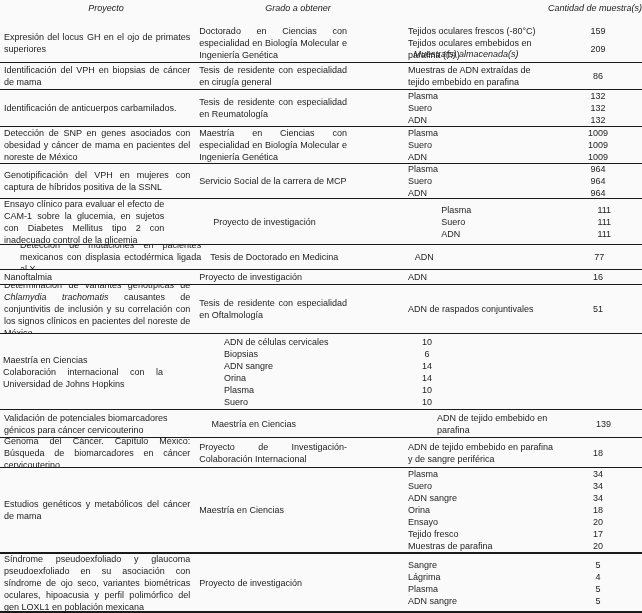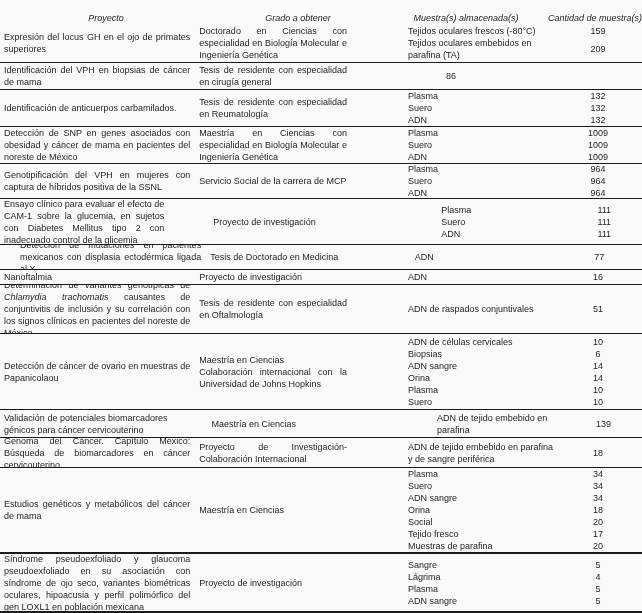--- a/index.html
+++ b/index.html
@@ -7,21 +7,21 @@
     width:642px;height:613px;
     background:#fafafa;
     color:#1d1d1d;
     font-family:"Liberation Sans", sans-serif;
     font-size:9px;
     line-height:12px;
     overflow:hidden;
   }
   .scan-table{width:642px;height:613px;box-sizing:border-box;border-bottom:2px solid #1a1a1a;background:#fafafa;}
   
-  .thead{display:flex;height:24px;box-sizing:border-box;align-items:flex-end;padding-top:2px;}
+  .thead{display:flex;height:24px;box-sizing:border-box;align-items:flex-start;padding-top:2px;}
   .thead .hcell{font-style:italic;text-align:center;white-space:nowrap;overflow:visible;color:#222;}
   .hc1{width:212px;}
   .hc2{width:172px;}
   .hc3{width:164px;margin-top:46px;}
   .hc4{width:94px;}
   
   .trow{display:flex;box-sizing:border-box;overflow:hidden;align-items:center;}
   .trow + .trow{border-top:1px solid #1a1a1a;}
   .trow:nth-of-type(1){height:38px;}
   .trow:nth-of-type(2){height:27px;}
@@ -70,20 +70,21 @@
             <div class="sqty">209</div>
           </div>
         </div>
   </div>
 
   <div class="trow">
     <div class="cell proj"><span>Identificación del VPH en biopsias de cáncer de mama</span></div>
     <div class="cell degree">Tesis de residente con especialidad en cirugía general</div>
     <div class="cell samples">
           <div class="pair">
+            <div class="sname">Muestras de ADN extraídas de tejido embebido en parafina</div>
             <div class="sqty">86</div>
           </div>
         </div>
   </div>
 
   <div class="trow">
     <div class="cell proj"><span>Identificación de anticuerpos carbamilados.</span></div>
     <div class="cell degree">Tesis de residente con especialidad en Reumatología</div>
     <div class="cell samples">
           <div class="pair">
@@ -185,21 +186,20 @@
     <div class="cell degree">Tesis de residente con especialidad en Oftalmología</div>
     <div class="cell samples">
           <div class="pair">
             <div class="sname">ADN de raspados conjuntivales</div>
             <div class="sqty">51</div>
           </div>
         </div>
   </div>
 
   <div class="trow">
-    <div class="cell proj"><span>Detección de cáncer de ovario en muestras de Papanicolaou</span></div>
     <div class="cell degree">Maestría en Ciencias
 Colaboración internacional con la Universidad de Johns Hopkins</div>
     <div class="cell samples">
           <div class="pair">
             <div class="sname">ADN de células cervicales</div>
             <div class="sqty">10</div>
           </div>
           <div class="pair">
             <div class="sname">Biopsias</div>
             <div class="sqty">6</div>
@@ -259,21 +259,21 @@
           </div>
           <div class="pair">
             <div class="sname">ADN sangre</div>
             <div class="sqty">34</div>
           </div>
           <div class="pair">
             <div class="sname">Orina</div>
             <div class="sqty">18</div>
           </div>
           <div class="pair">
-            <div class="sname">Social</div>
+            <div class="sname">Ensayo</div>
             <div class="sqty">20</div>
           </div>
           <div class="pair">
             <div class="sname">Tejido fresco</div>
             <div class="sqty">17</div>
           </div>
           <div class="pair">
             <div class="sname">Muestras de parafina</div>
             <div class="sqty">20</div>
           </div>

